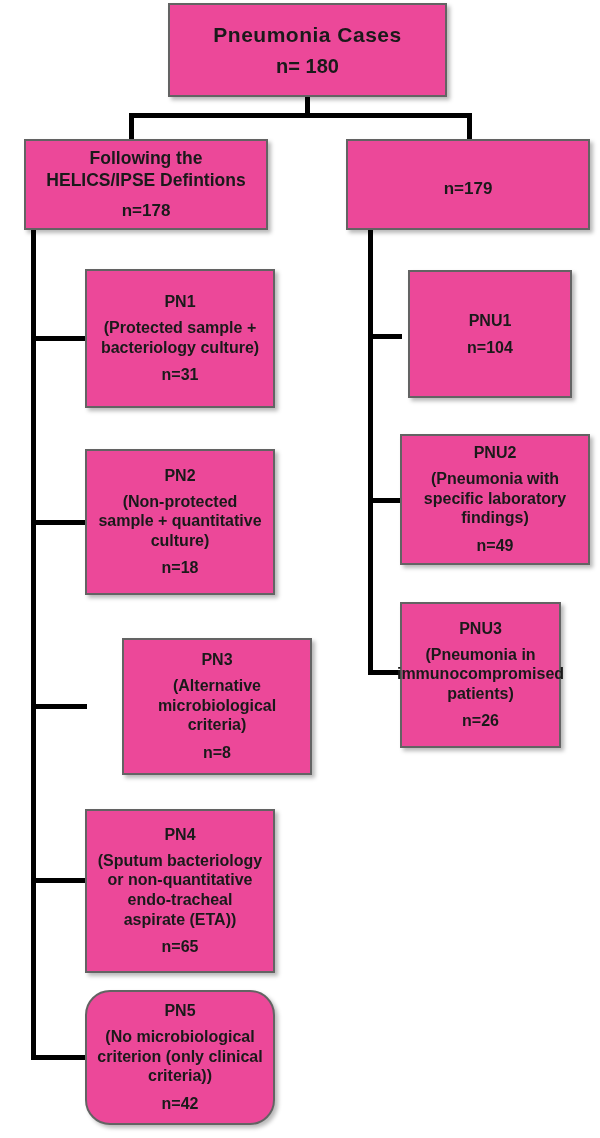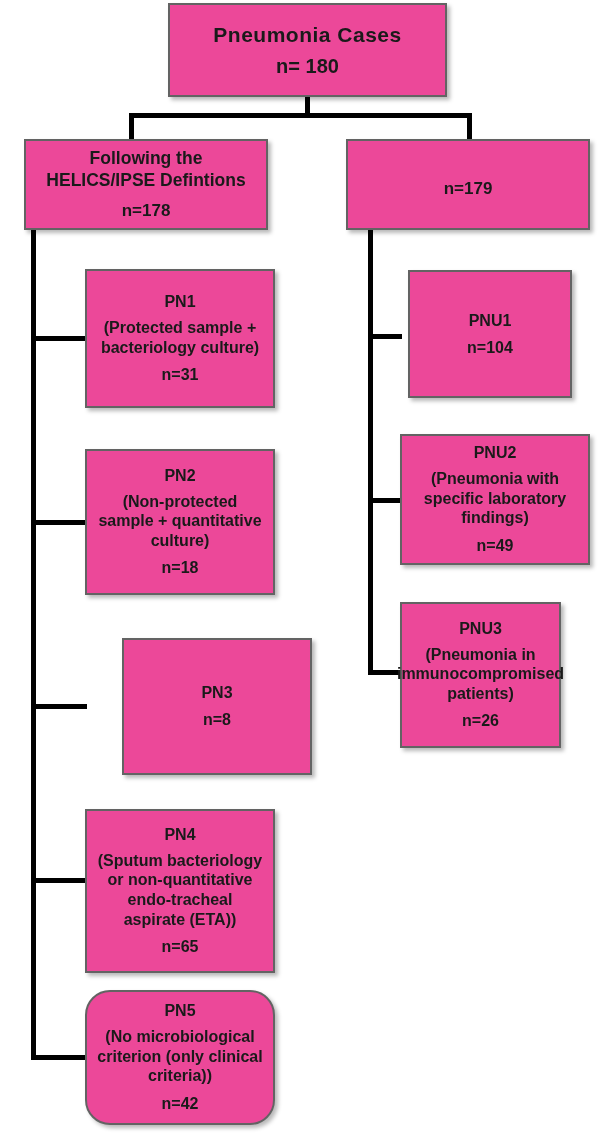--- a/index.html
+++ b/index.html
@@ -108,20 +108,21 @@
   </div>
 
   <div class="box" id="pn2">
     <div class="node-code">PN2</div>
     <div class="node-desc">(Non-protected sample + quantitative culture)</div>
     <div class="node-count">n=18</div>
   </div>
 
   <div class="box" id="pn3">
     <div class="node-code">PN3</div>
+    <div class="node-desc">(Alternative microbiological criteria)</div>
     <div class="node-count">n=8</div>
   </div>
 
   <div class="box" id="pn4">
     <div class="node-code">PN4</div>
     <div class="node-desc">(Sputum bacteriology or non-quantitative endo-tracheal aspirate (ETA))</div>
     <div class="node-count">n=65</div>
   </div>
 
   <div class="box" id="pn5">

